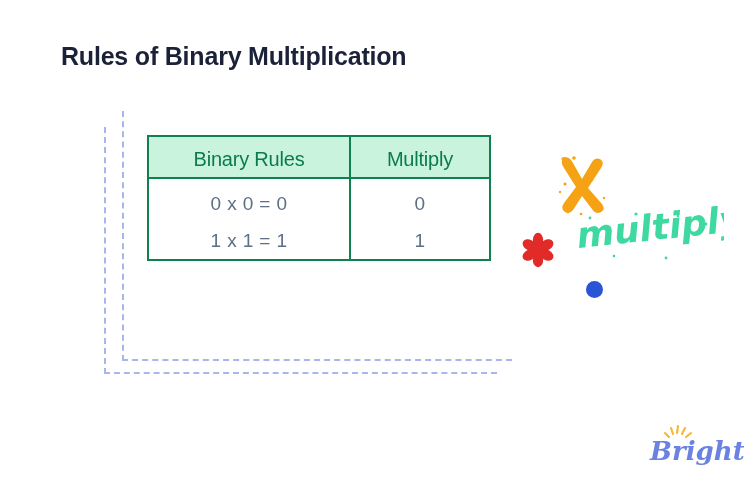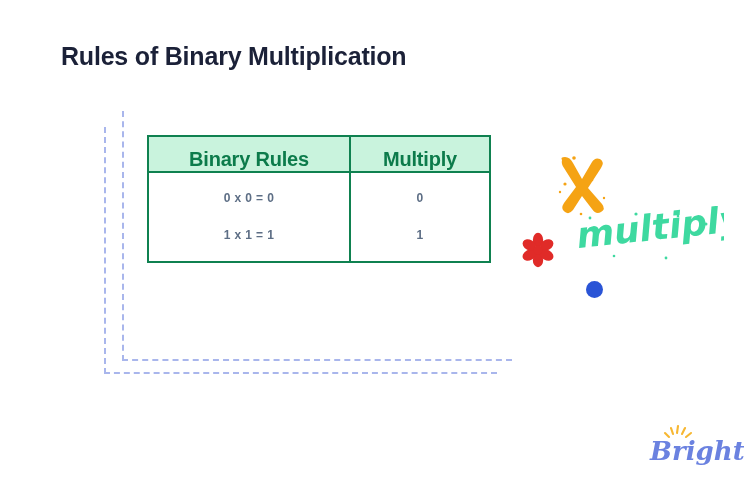--- a/index.html
+++ b/index.html
@@ -63,48 +63,47 @@
     width: 344px;
     border-collapse: collapse;
     border: 2px solid #0f8150;
     background: #ffffff;
     table-layout: fixed;
   }
   .rules-table th {
     background: #c9f3dd;
     color: #0c7b4b;
     font-size: 20px;
-    font-weight: bold;
-    padding: 11px 0 0 0;
+    font-weight: normal;
+    padding: 11px 0 6px 0;
     border: 2px solid #0f8150;
     text-align: center;
     letter-spacing: -0.2px;
   }
   .rules-table td {
     color: #5d6e85;
-    font-size: 12px;
-    font-weight: bold;
+    font-size: 19px;
+    font-weight: normal;
     text-align: center;
     border: none;
     padding: 0;
     height: 37px;
     letter-spacing: 0.4px;
   }
   .rules-table td.col-left {
     border-right: 2px solid #0f8150;
     width: 200px;
   }
   .rules-table th.col-left {
     width: 200px;
   }
   .rules-table tbody tr:first-child td {
     padding-top: 6px;
   }
   .rules-table tbody tr:last-child td {
-    padding-bottom: 8px;
   }
 
   
   .deco {
     position: absolute;
   }
   .deco-x {
     left: 521px;
     top: 154px;
     width: 60px;

